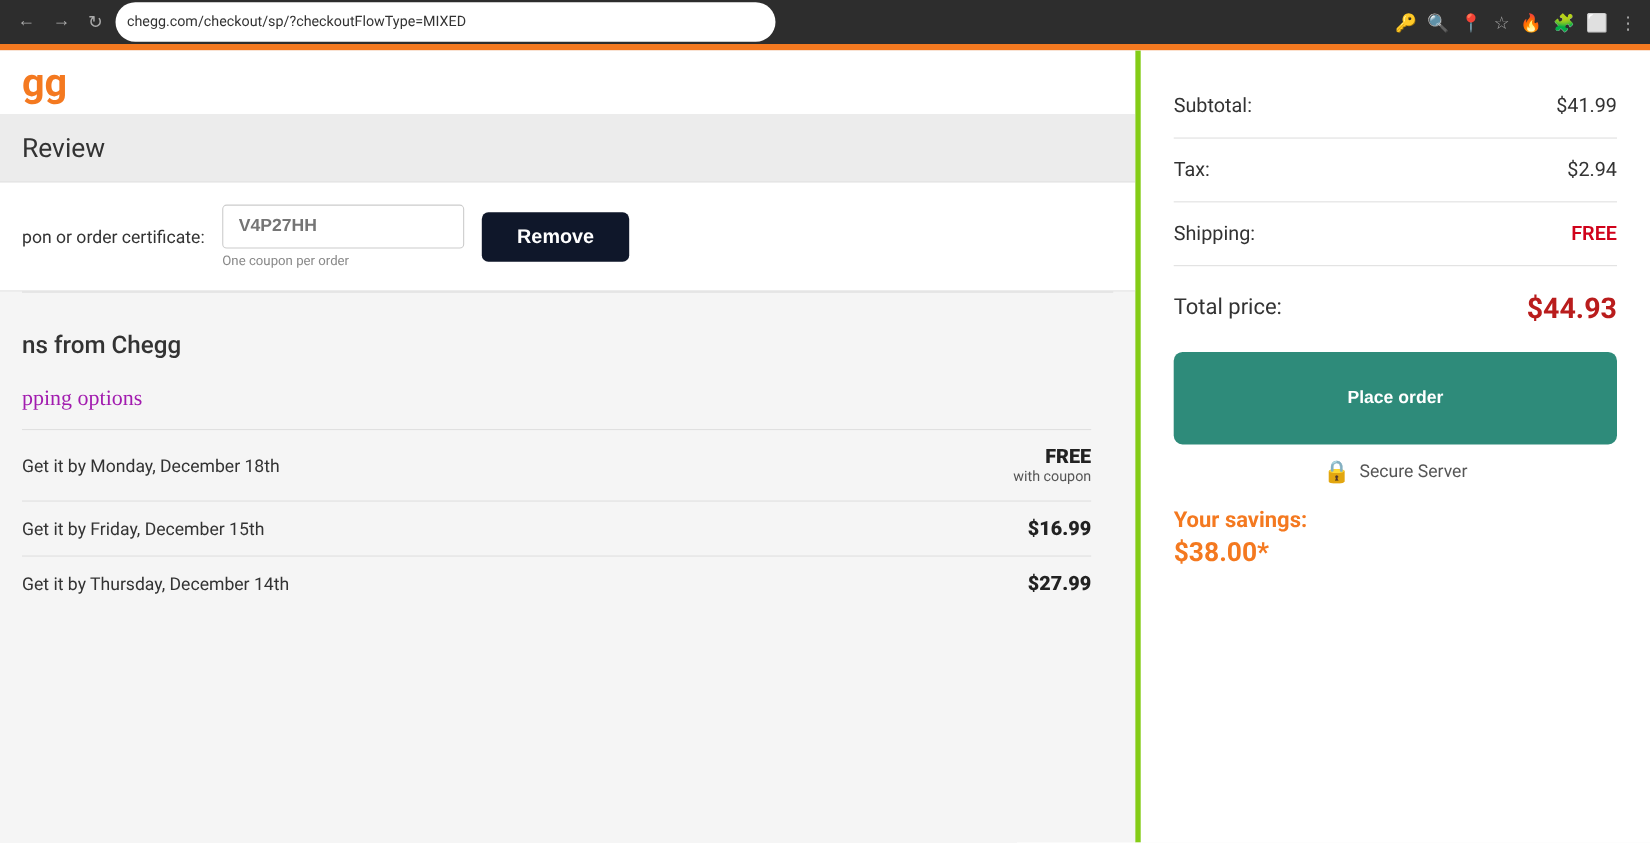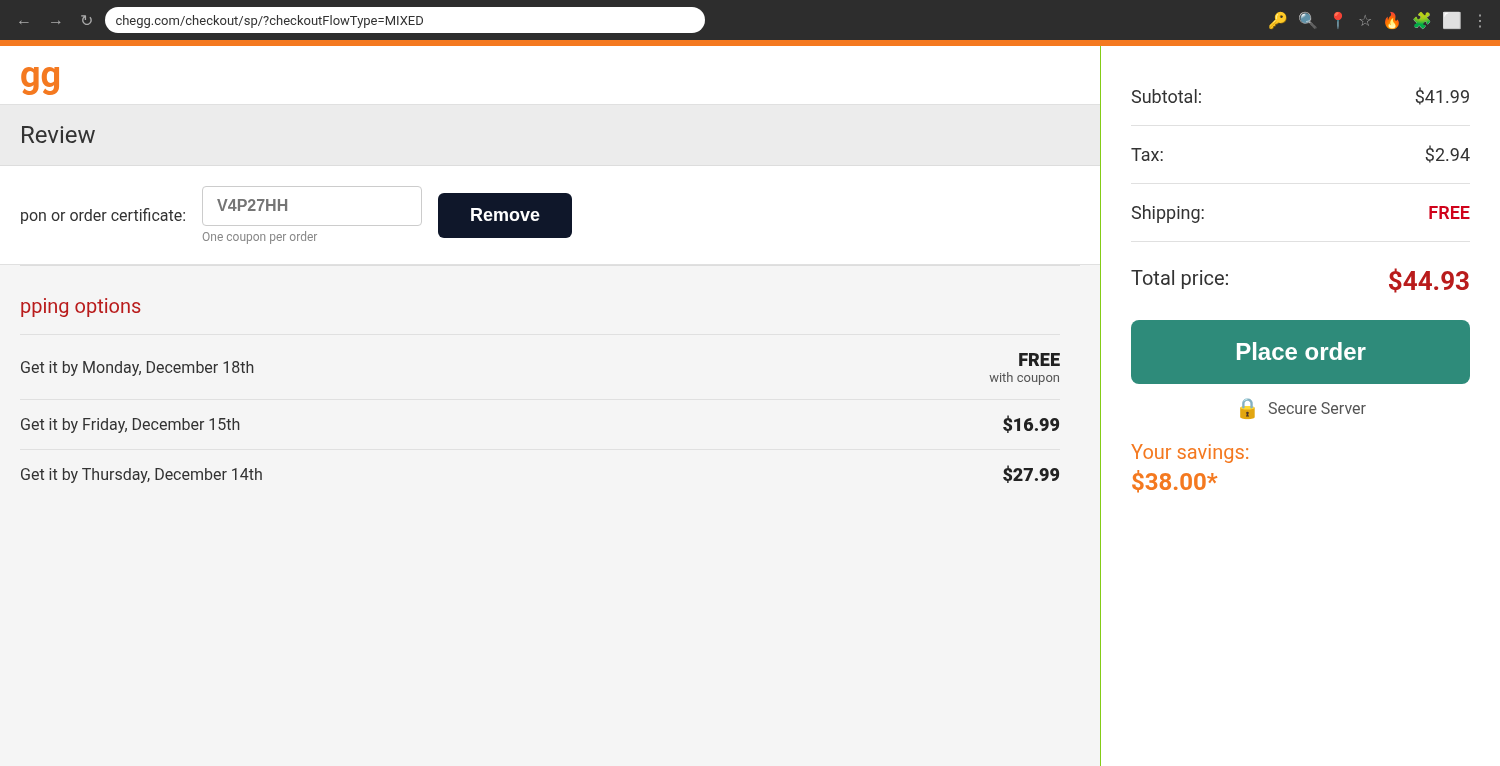--- a/index.html
+++ b/index.html
@@ -23,21 +23,21 @@
       font-size: 16px;
       background: none;
       border: none;
       cursor: pointer;
       padding: 4px;
     }
     .browser-address-bar {
       flex: 1;
       background: #fff;
       border-radius: 20px;
-      height: 26px;
+      height: 36px;
       display: flex;
       align-items: center;
       padding: 0 10px;
       font-size: 13px;
       color: #333;
       max-width: 600px;
     }
     .browser-right-icons {
       display: flex;
       gap: 10px;
@@ -127,22 +127,23 @@
     .items-title {
       font-size: 22px;
       font-weight: 500;
       color: #333;
       padding: 16px 20px;
     }
 
     .shipping-title {
       font-size: 20px;
       font-weight: 400;
-      color: #b91c1c;
+      color: #a21caf;
       padding: 8px 20px 16px 20px;
+      font-family: Liberation Serif, serif;
     }
 
     .shipping-options {
       padding: 0 20px;
     }
     .shipping-row {
       display: flex;
       justify-content: space-between;
       align-items: center;
       padding: 14px 0;
@@ -163,23 +164,23 @@
       font-size: 13px;
       font-weight: 400;
       color: #555;
     }
     .shipping-price.free-price {
       color: #222;
     }
 
     
     .order-summary {
-      width: 400px;
-      background: #fff;
-      border-left: 1px solid #84cc16;
+      width: 468px;
+      background: #fff;
+      border-left: 5px solid #84cc16;
       padding: 30px 30px;
       overflow-y: auto;
     }
 
     .summary-row {
       display: flex;
       justify-content: space-between;
       align-items: center;
       padding: 10px 0;
       font-size: 18px;
@@ -215,22 +216,22 @@
       font-weight: 700;
       color: #b91c1c;
     }
 
     .place-order-btn {
       width: 100%;
       background: #2e8b7a;
       color: #fff;
       border: none;
       border-radius: 8px;
-      padding: 18px;
-      font-size: 24px;
+      padding: 33px;
+      font-size: 16px;
       font-weight: 600;
       cursor: pointer;
       margin-top: 8px;
     }
 
     .secure-server {
       display: flex;
       align-items: center;
       justify-content: center;
       gap: 8px;
@@ -243,21 +244,21 @@
     .secure-text {
       font-size: 16px;
       color: #555;
     }
 
     .savings-section {
       margin-top: 20px;
     }
     .savings-label {
       font-size: 20px;
-      font-weight: 400;
+      font-weight: 700;
       color: #f47920;
     }
     .savings-amount {
       font-size: 24px;
       font-weight: 700;
       color: #f47920;
       margin-top: 4px;
     }
   </style>
 </head>
@@ -301,20 +302,21 @@
       <div class="coupon-input-wrap">
         <input class="coupon-input" type="text" value="" placeholder="V4P27HH" style="">
         <span class="coupon-hint">One coupon per order</span>
       </div>
       <button class="remove-btn">Remove</button>
     </div>
 
     <hr style="border:none; border-top:1px solid #ddd; margin:0 20px;">
 
     <div class="items-section">
+      <div class="items-title">ns from Chegg</div>
       <div class="shipping-title">pping options</div>
 
       <div class="shipping-options">
 
         <div class="shipping-row">
           <span class="shipping-date">Get it by Monday, December 18th</span>
           <span class="shipping-price free-price">
             <strong>FREE</strong>
             <span class="price-sub">with coupon</span>
           </span>

